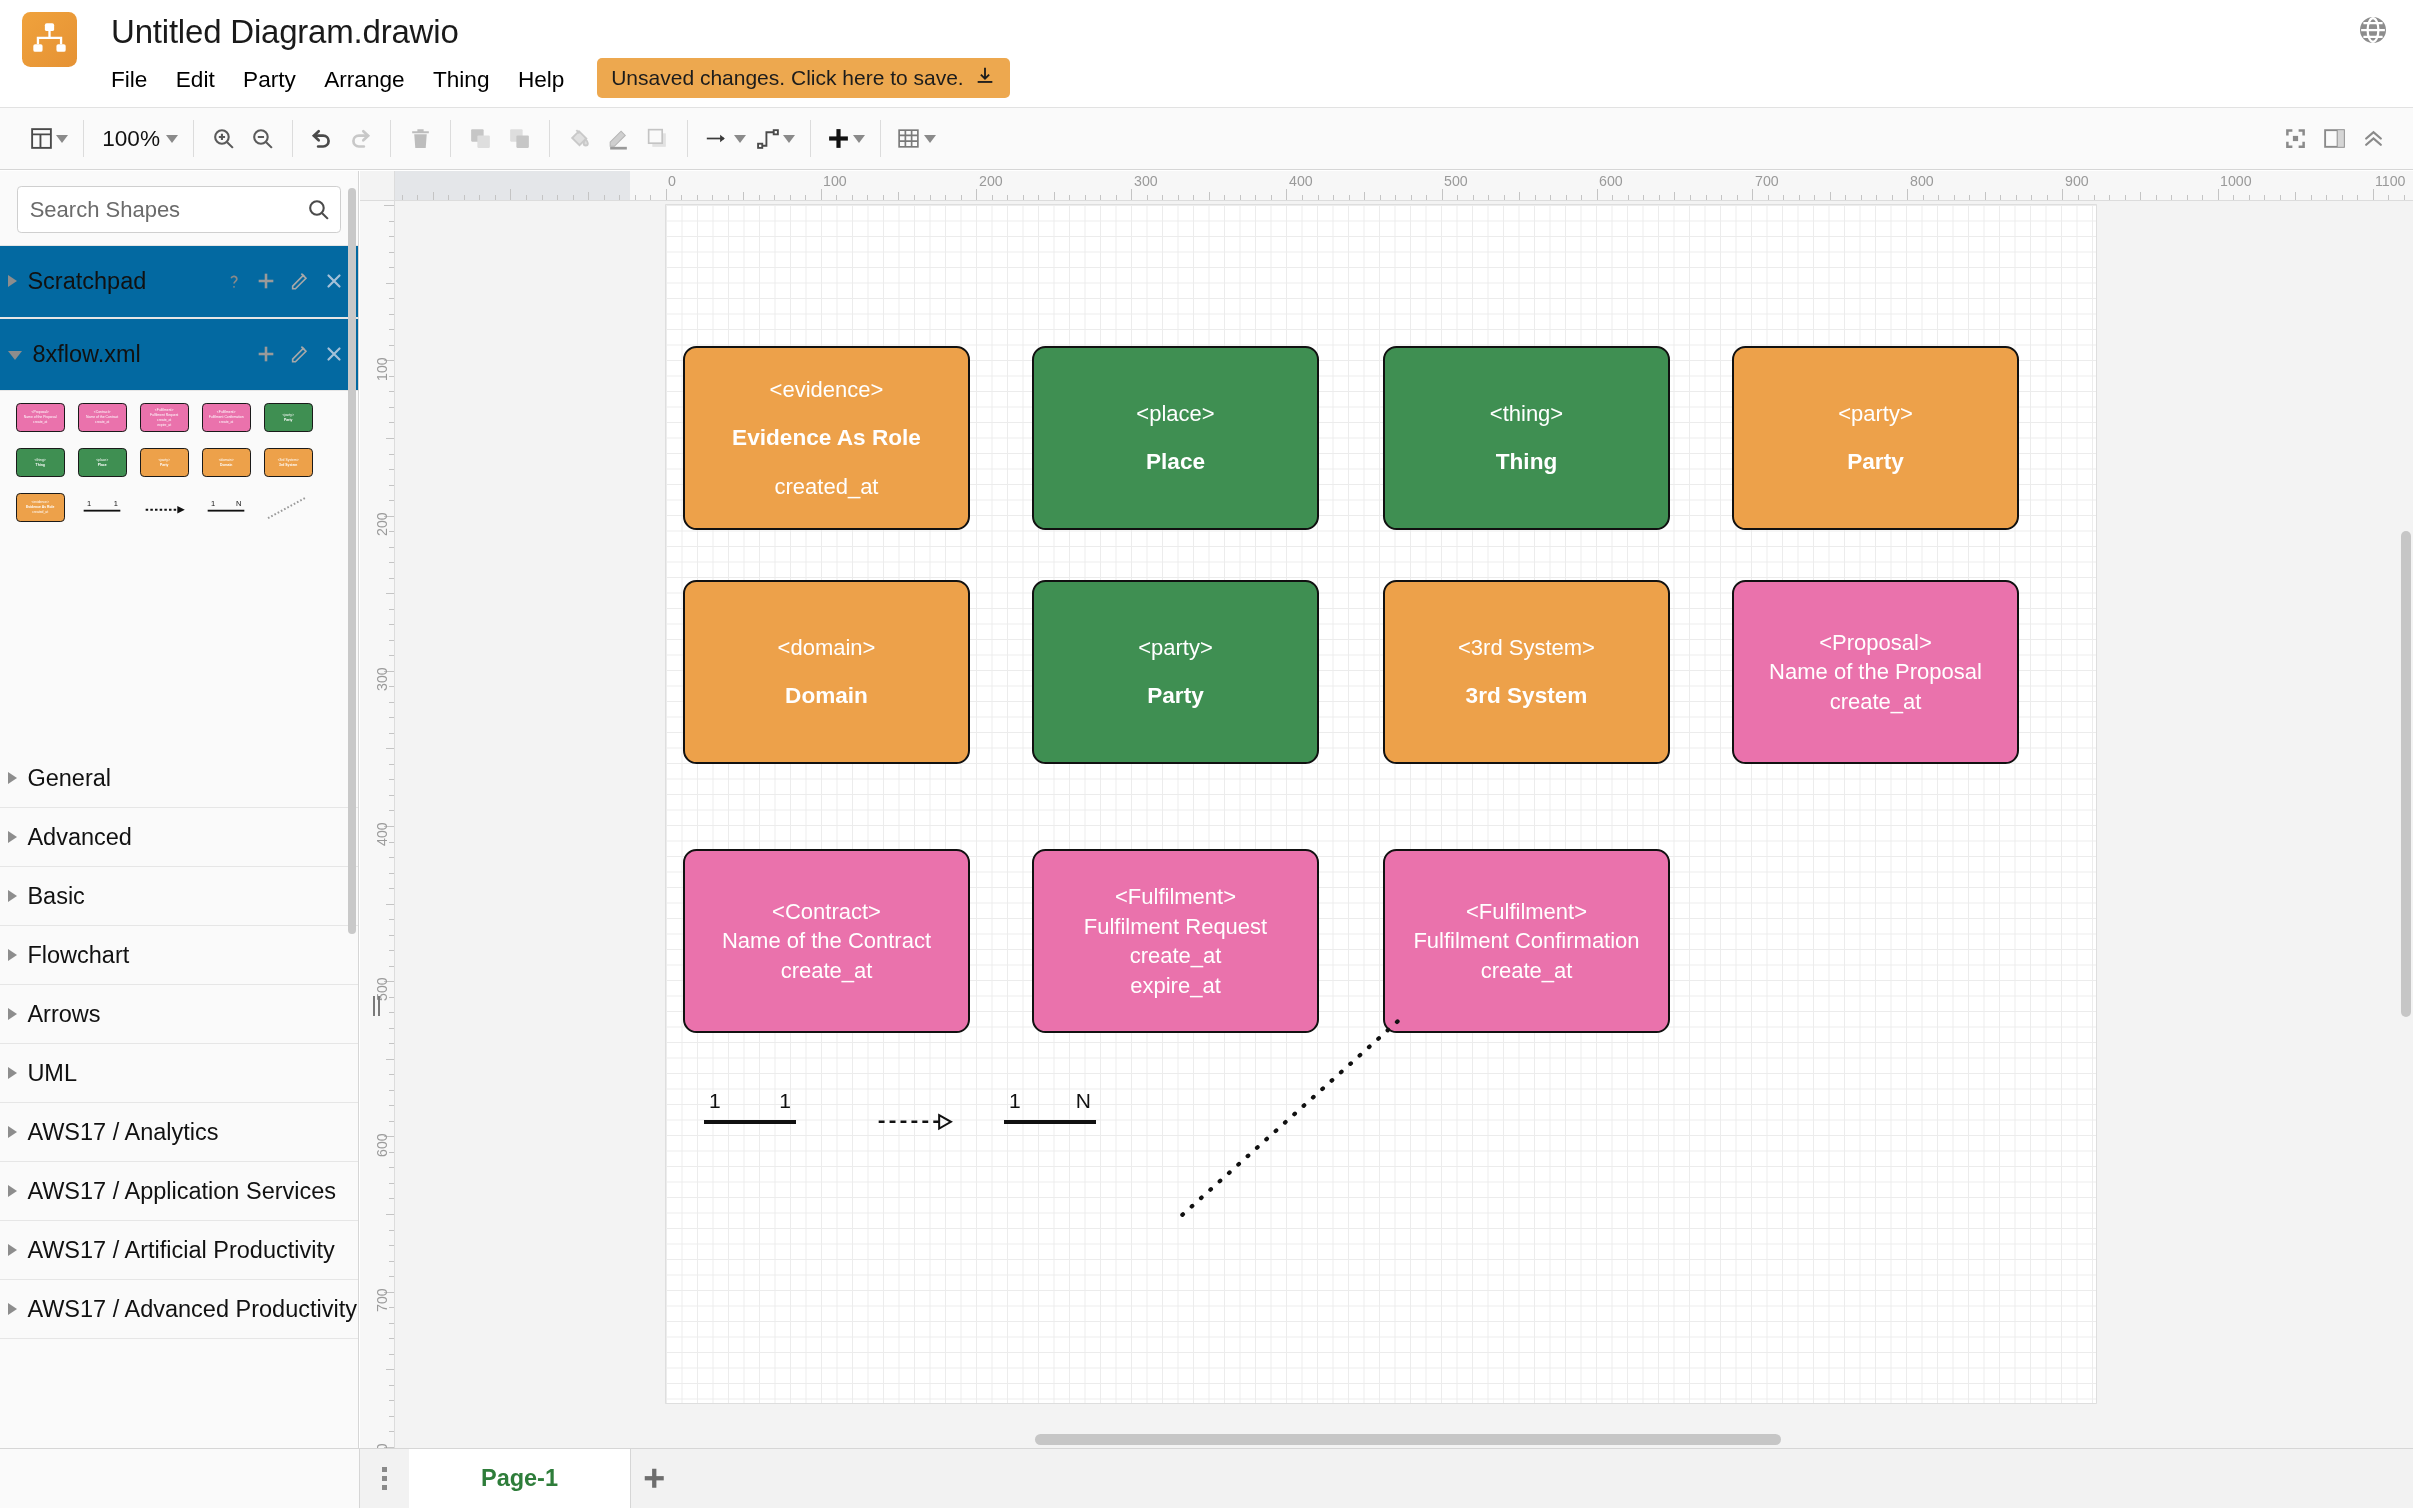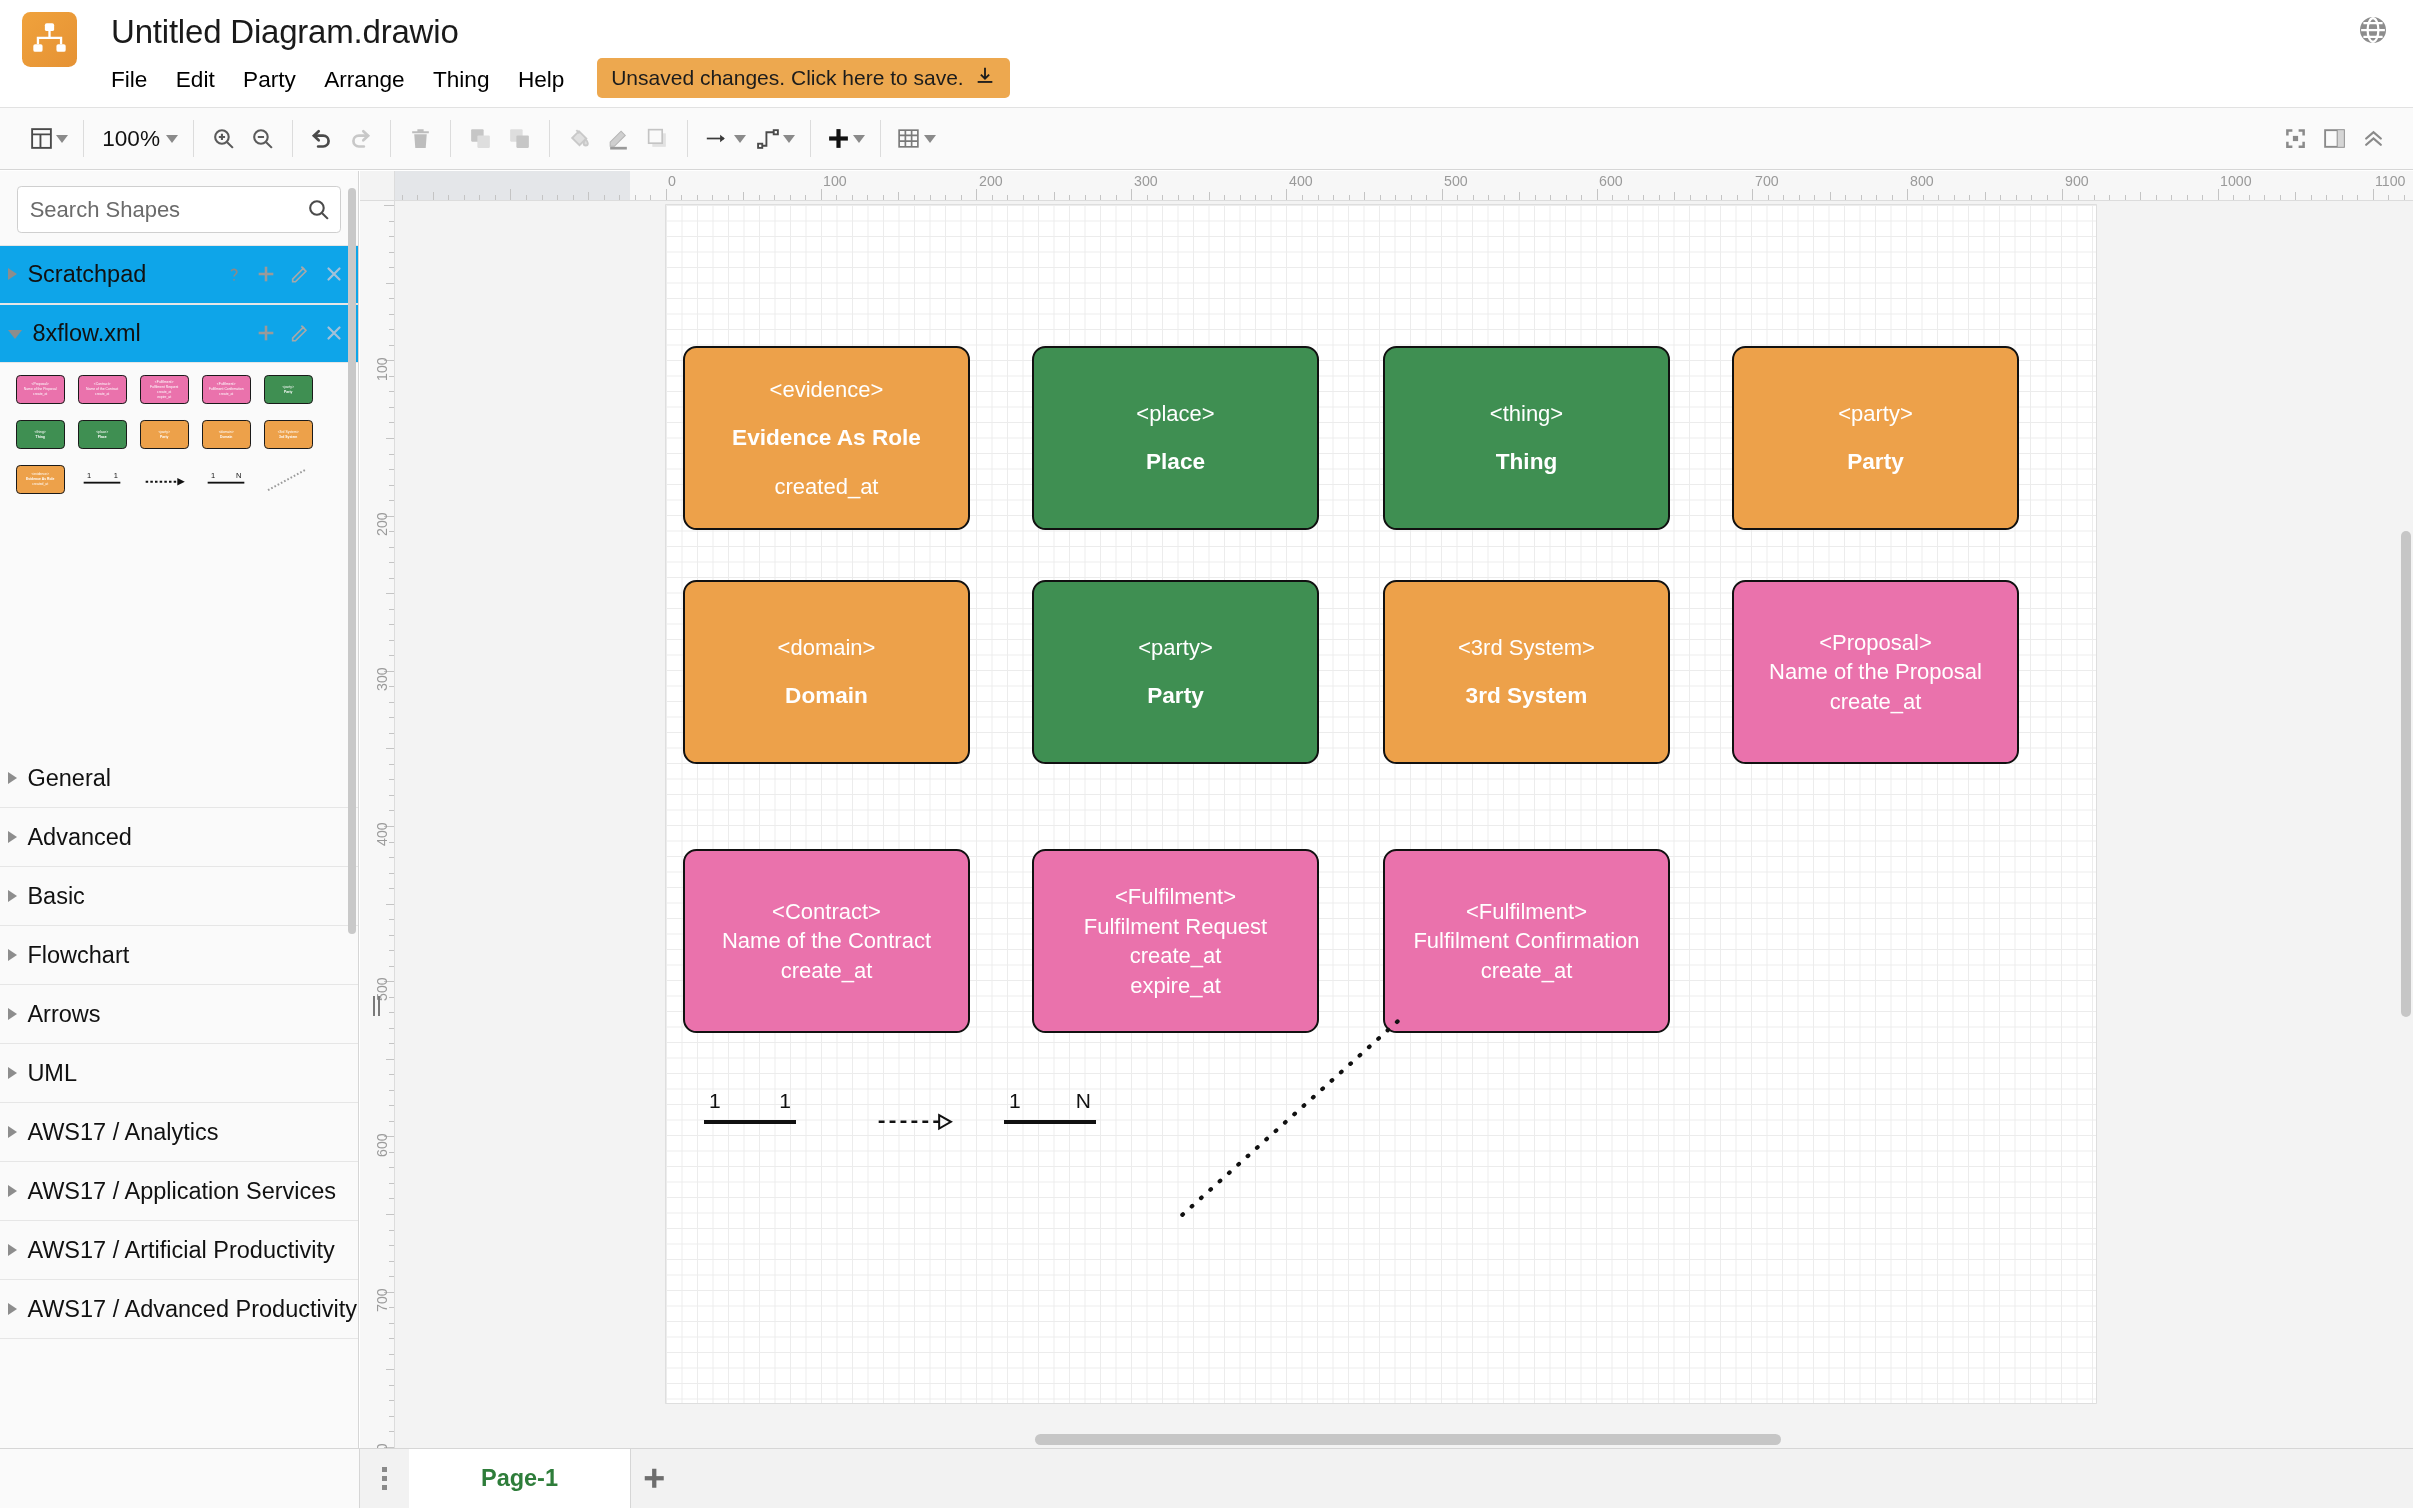--- a/index.html
+++ b/index.html
@@ -100,25 +100,25 @@
     font-family: "Liberation Sans", sans-serif;
     outline: none;
   }
   .search-input::placeholder { color: #6b6b6b; }
   .search-icon-btn {
     position: absolute; right: 10px; top: 11px;
     cursor: pointer;
   }
   .palette-header {
     display: flex; align-items: center;
-    height: 59px;
+    height: 73px;
     border-top: 0.8px solid #e6e6e6;
     border-bottom: 0.8px solid #e6e6e6;
     padding: 0 13.4px 0 8.4px;
-    background: #0ea5e9;
+    background: #0369a1;
     cursor: pointer;
   }
   .tri {
     width: 0; height: 0; margin-right: 10px; flex: none;
     border-top: 6.7px solid transparent;
     border-bottom: 6.7px solid transparent;
     border-left: 9.2px solid #8d8d8d;
   }
   .tri.open {
     border-left: 7.5px solid transparent;

